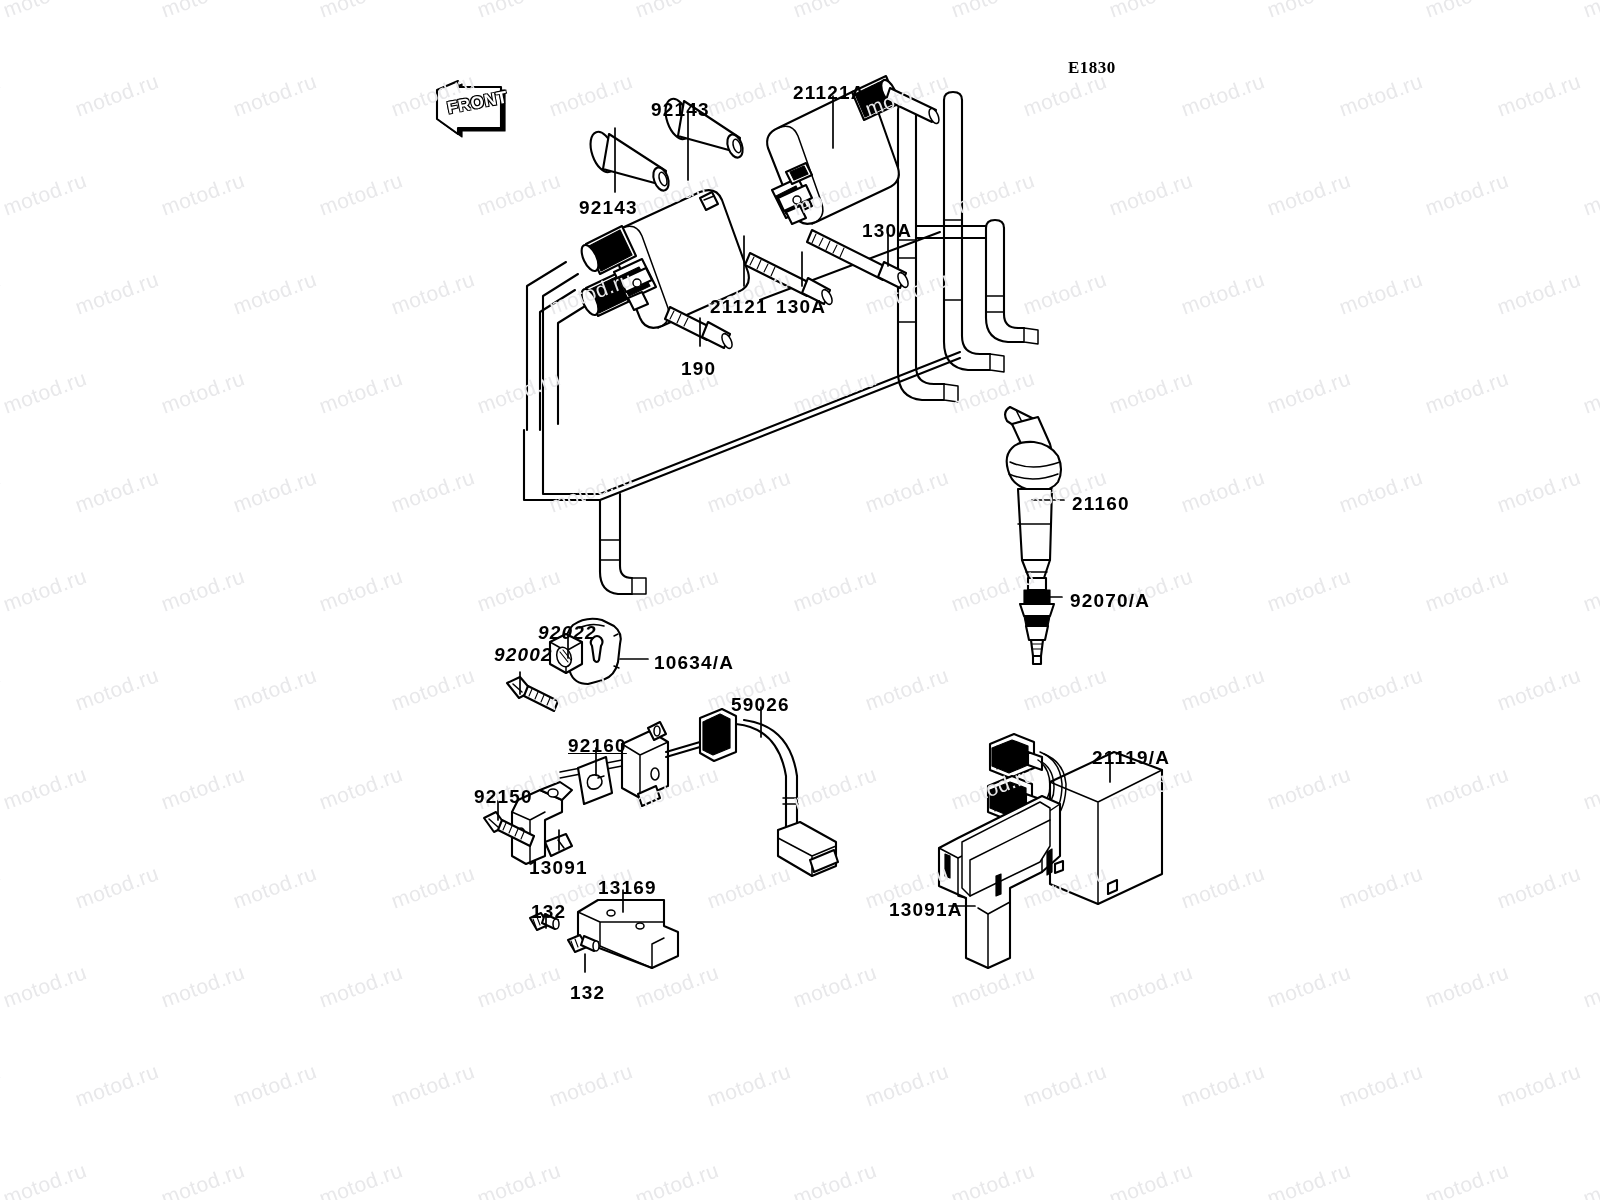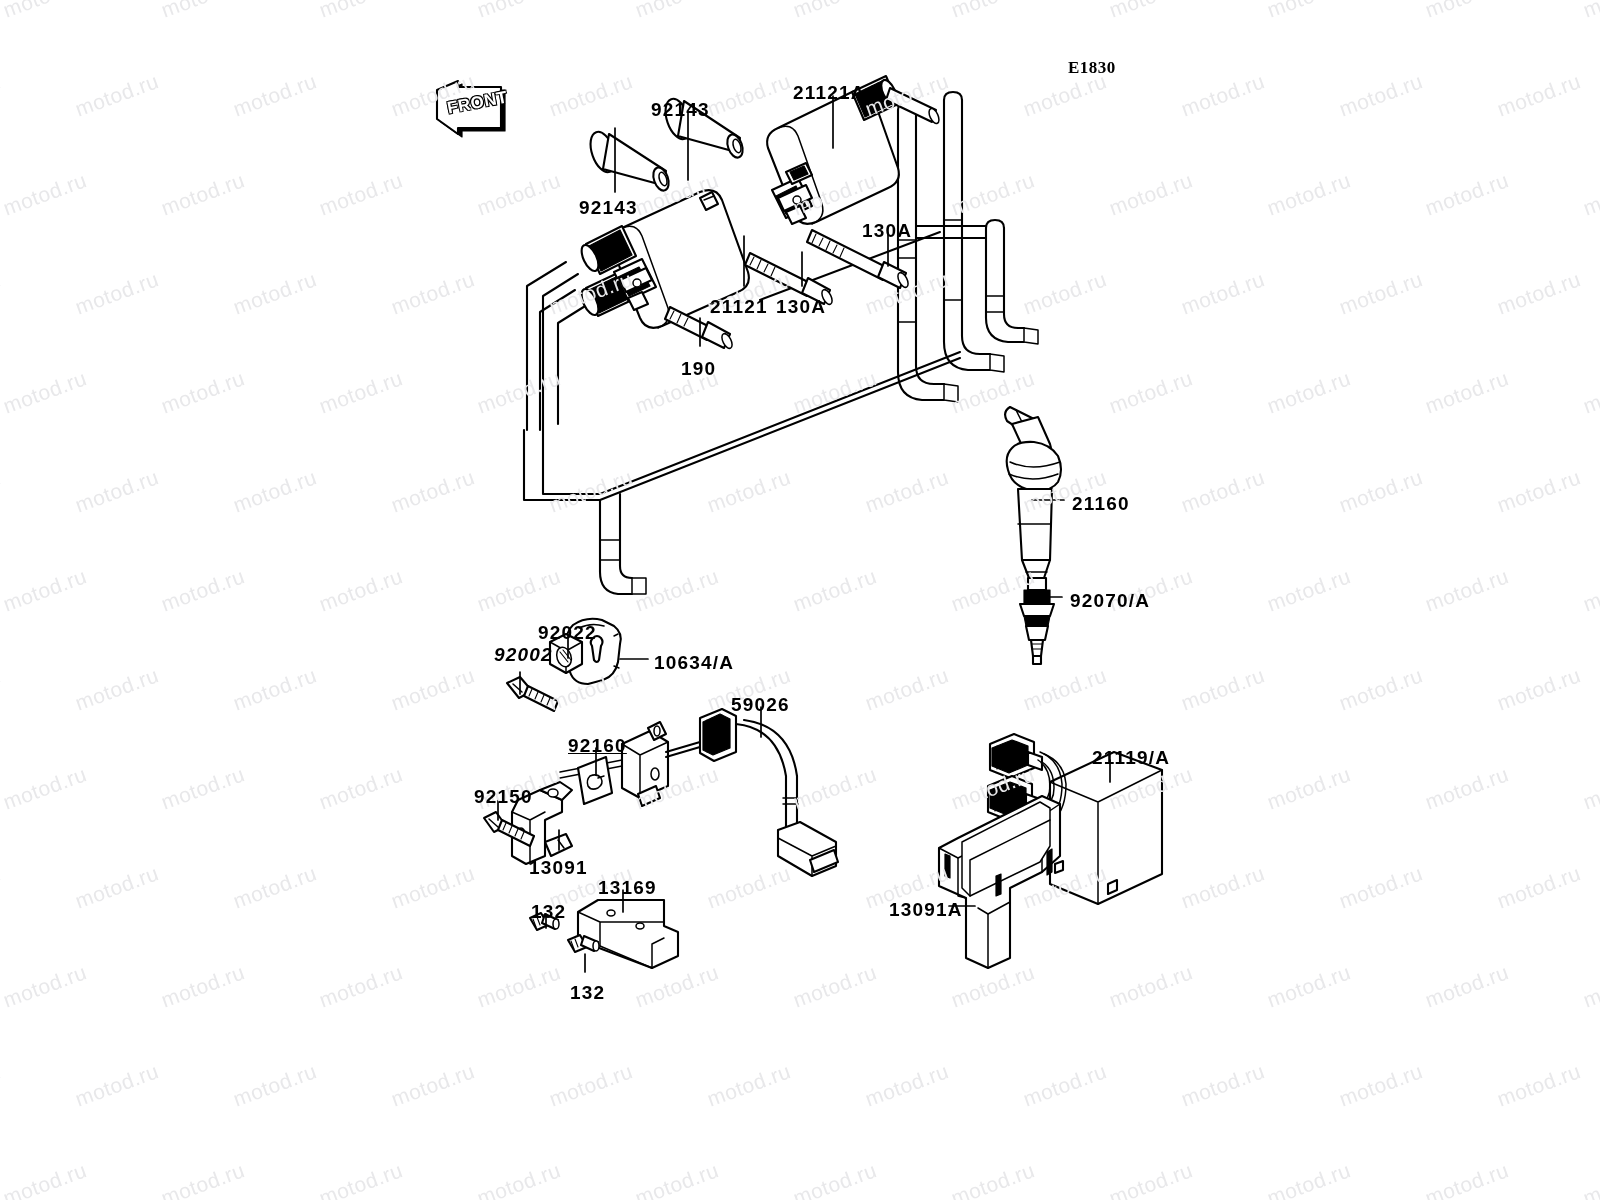--- a/index.html
+++ b/index.html
@@ -629,21 +629,21 @@
     <div class="front-text" style="left:447px; top:93px; transform:rotate(-11deg); color:#fff; text-shadow: 1px 1px 0 #000, -1px -1px 0 #000, 1px -1px 0 #000, -1px 1px 0 #000;">FRONT</div>
   <div class="part-label" style="left: 651px; top: 99px;">92143</div>
       <div class="part-label" style="left: 579px; top: 197px;">92143</div>
       <div class="part-label" style="left: 793px; top: 82px;">21121A</div>
       <div class="part-label" style="left: 710px; top: 296px;">21121</div>
       <div class="part-label" style="left: 862px; top: 220px;">130A</div>
       <div class="part-label" style="left: 776px; top: 296px;">130A</div>
       <div class="part-label" style="left: 681px; top: 358px;">190</div>
       <div class="part-label" style="left: 1072px; top: 493px;">21160</div>
       <div class="part-label" style="left: 1070px; top: 590px;">92070/A</div>
-      <div class="part-label" style="left: 538px; top: 622px;">92022</div>
+      <div class="part-label" style="left: 538px; top: 622px; font-style: italic;">92022</div>
       <div class="part-label" style="left: 494px; top: 644px; font-style: italic;">92002</div>
       <div class="part-label" style="left: 654px; top: 652px;">10634/A</div>
       <div class="part-label" style="left: 731px; top: 694px;">59026</div>
       <div class="part-label" style="left: 568px; top: 735px; text-decoration: underline;">92160</div>
       <div class="part-label" style="left: 474px; top: 786px;">92150</div>
       <div class="part-label" style="left: 529px; top: 857px;">13091</div>
       <div class="part-label" style="left: 598px; top: 877px;">13169</div>
       <div class="part-label" style="left: 531px; top: 901px;">132</div>
       <div class="part-label" style="left: 570px; top: 982px;">132</div>
       <div class="part-label" style="left: 1092px; top: 747px;">21119/A</div>

